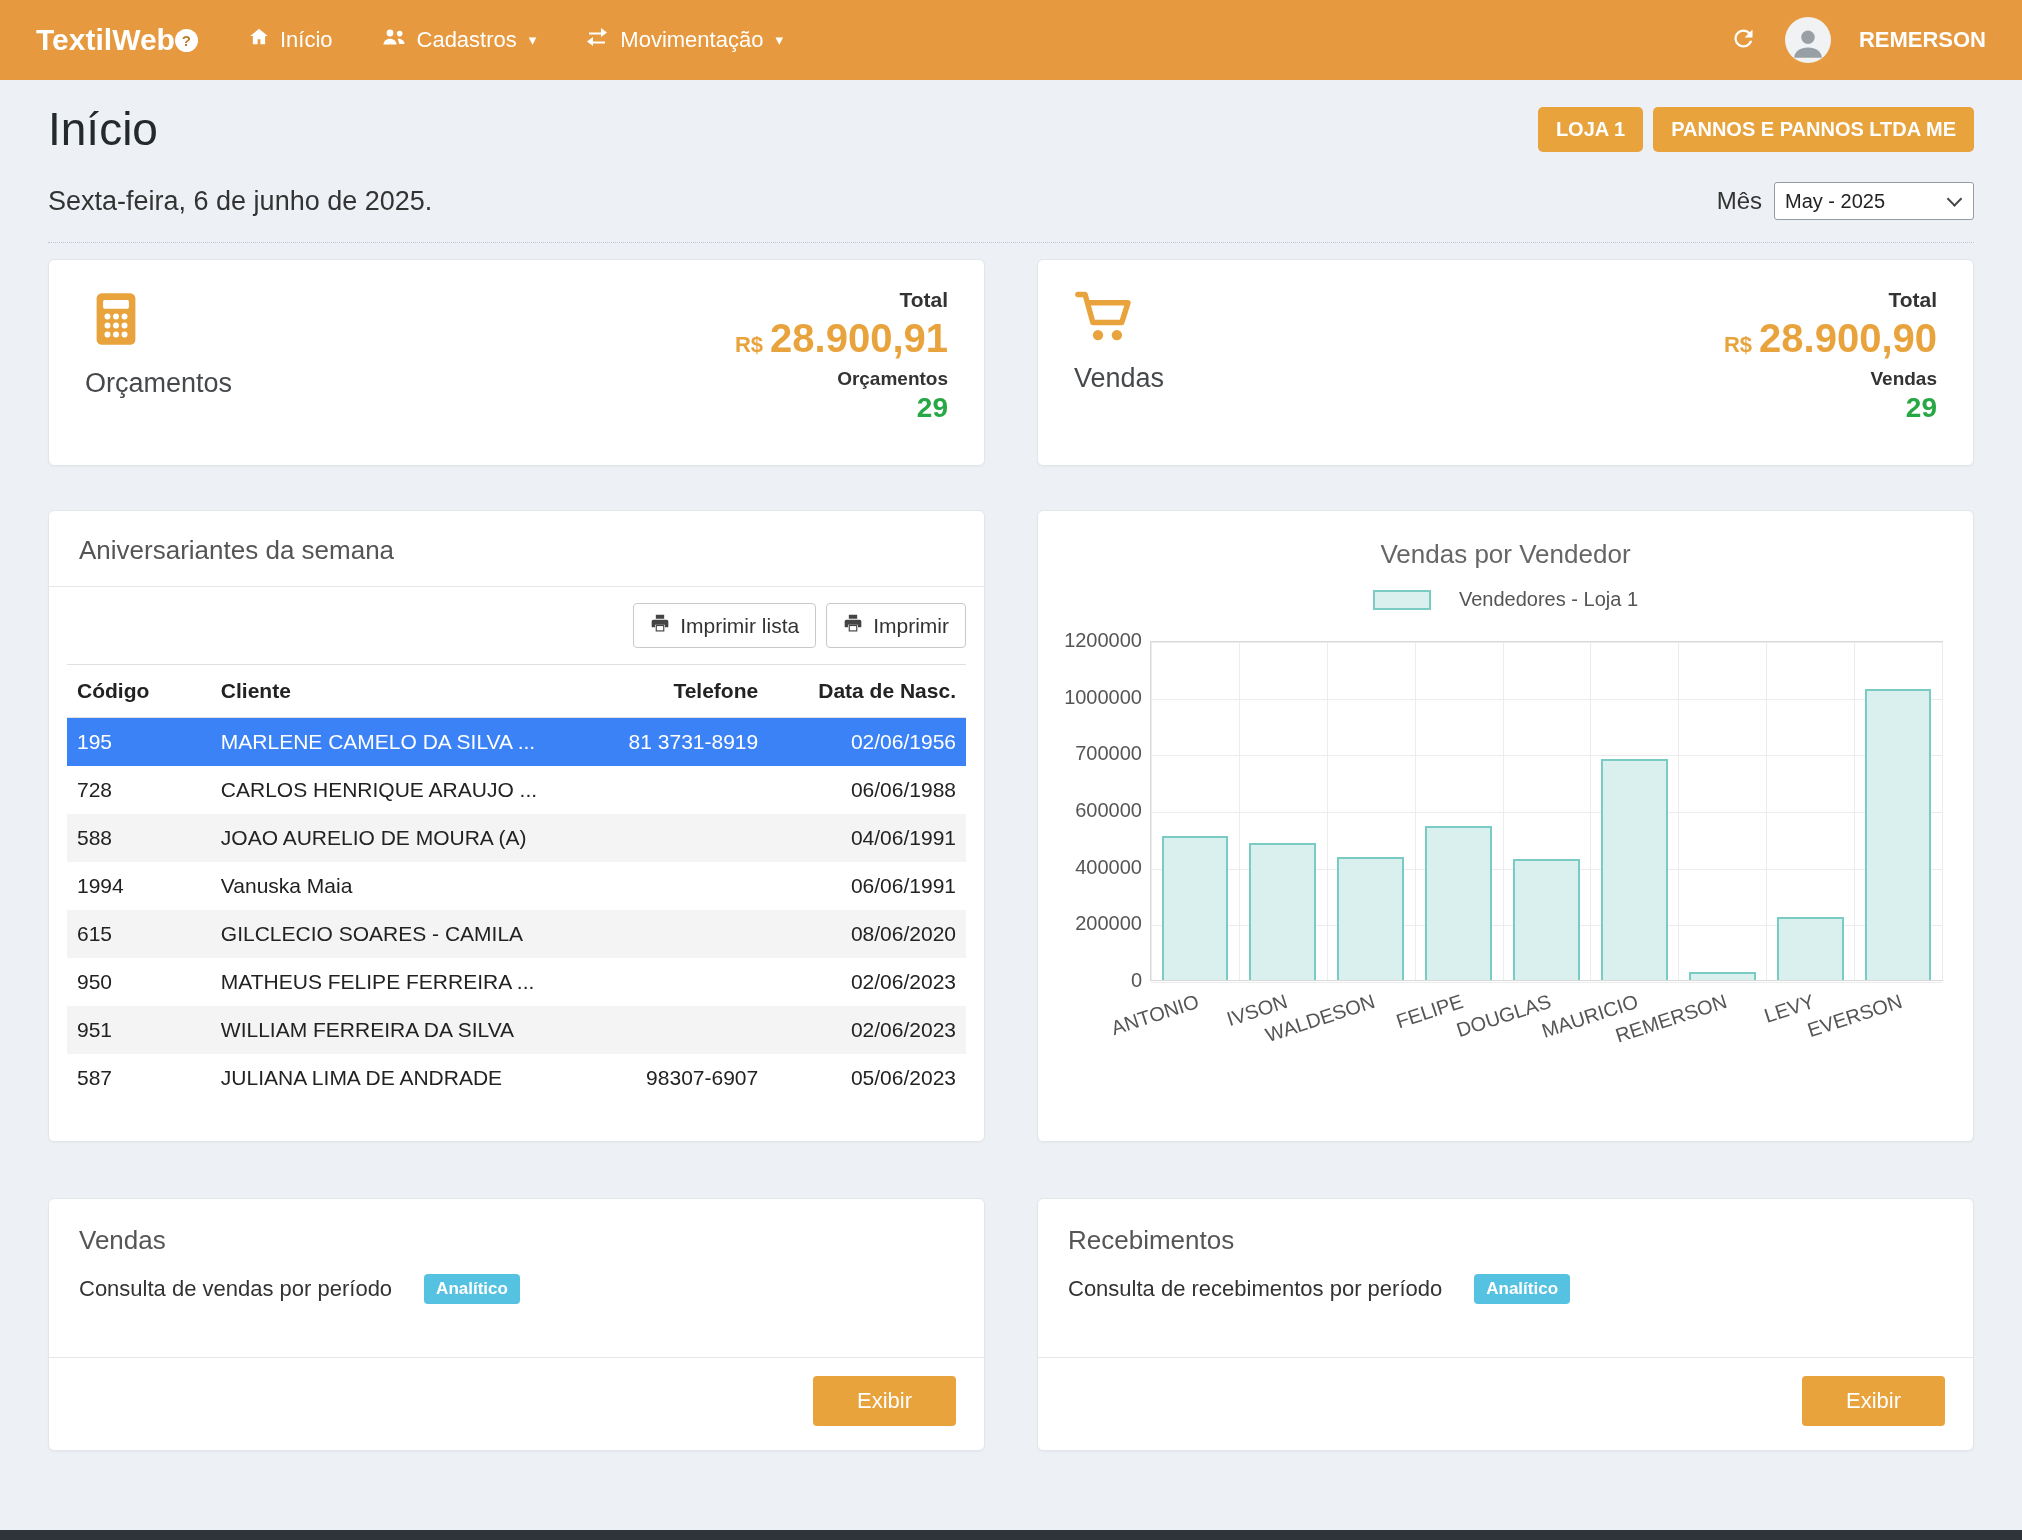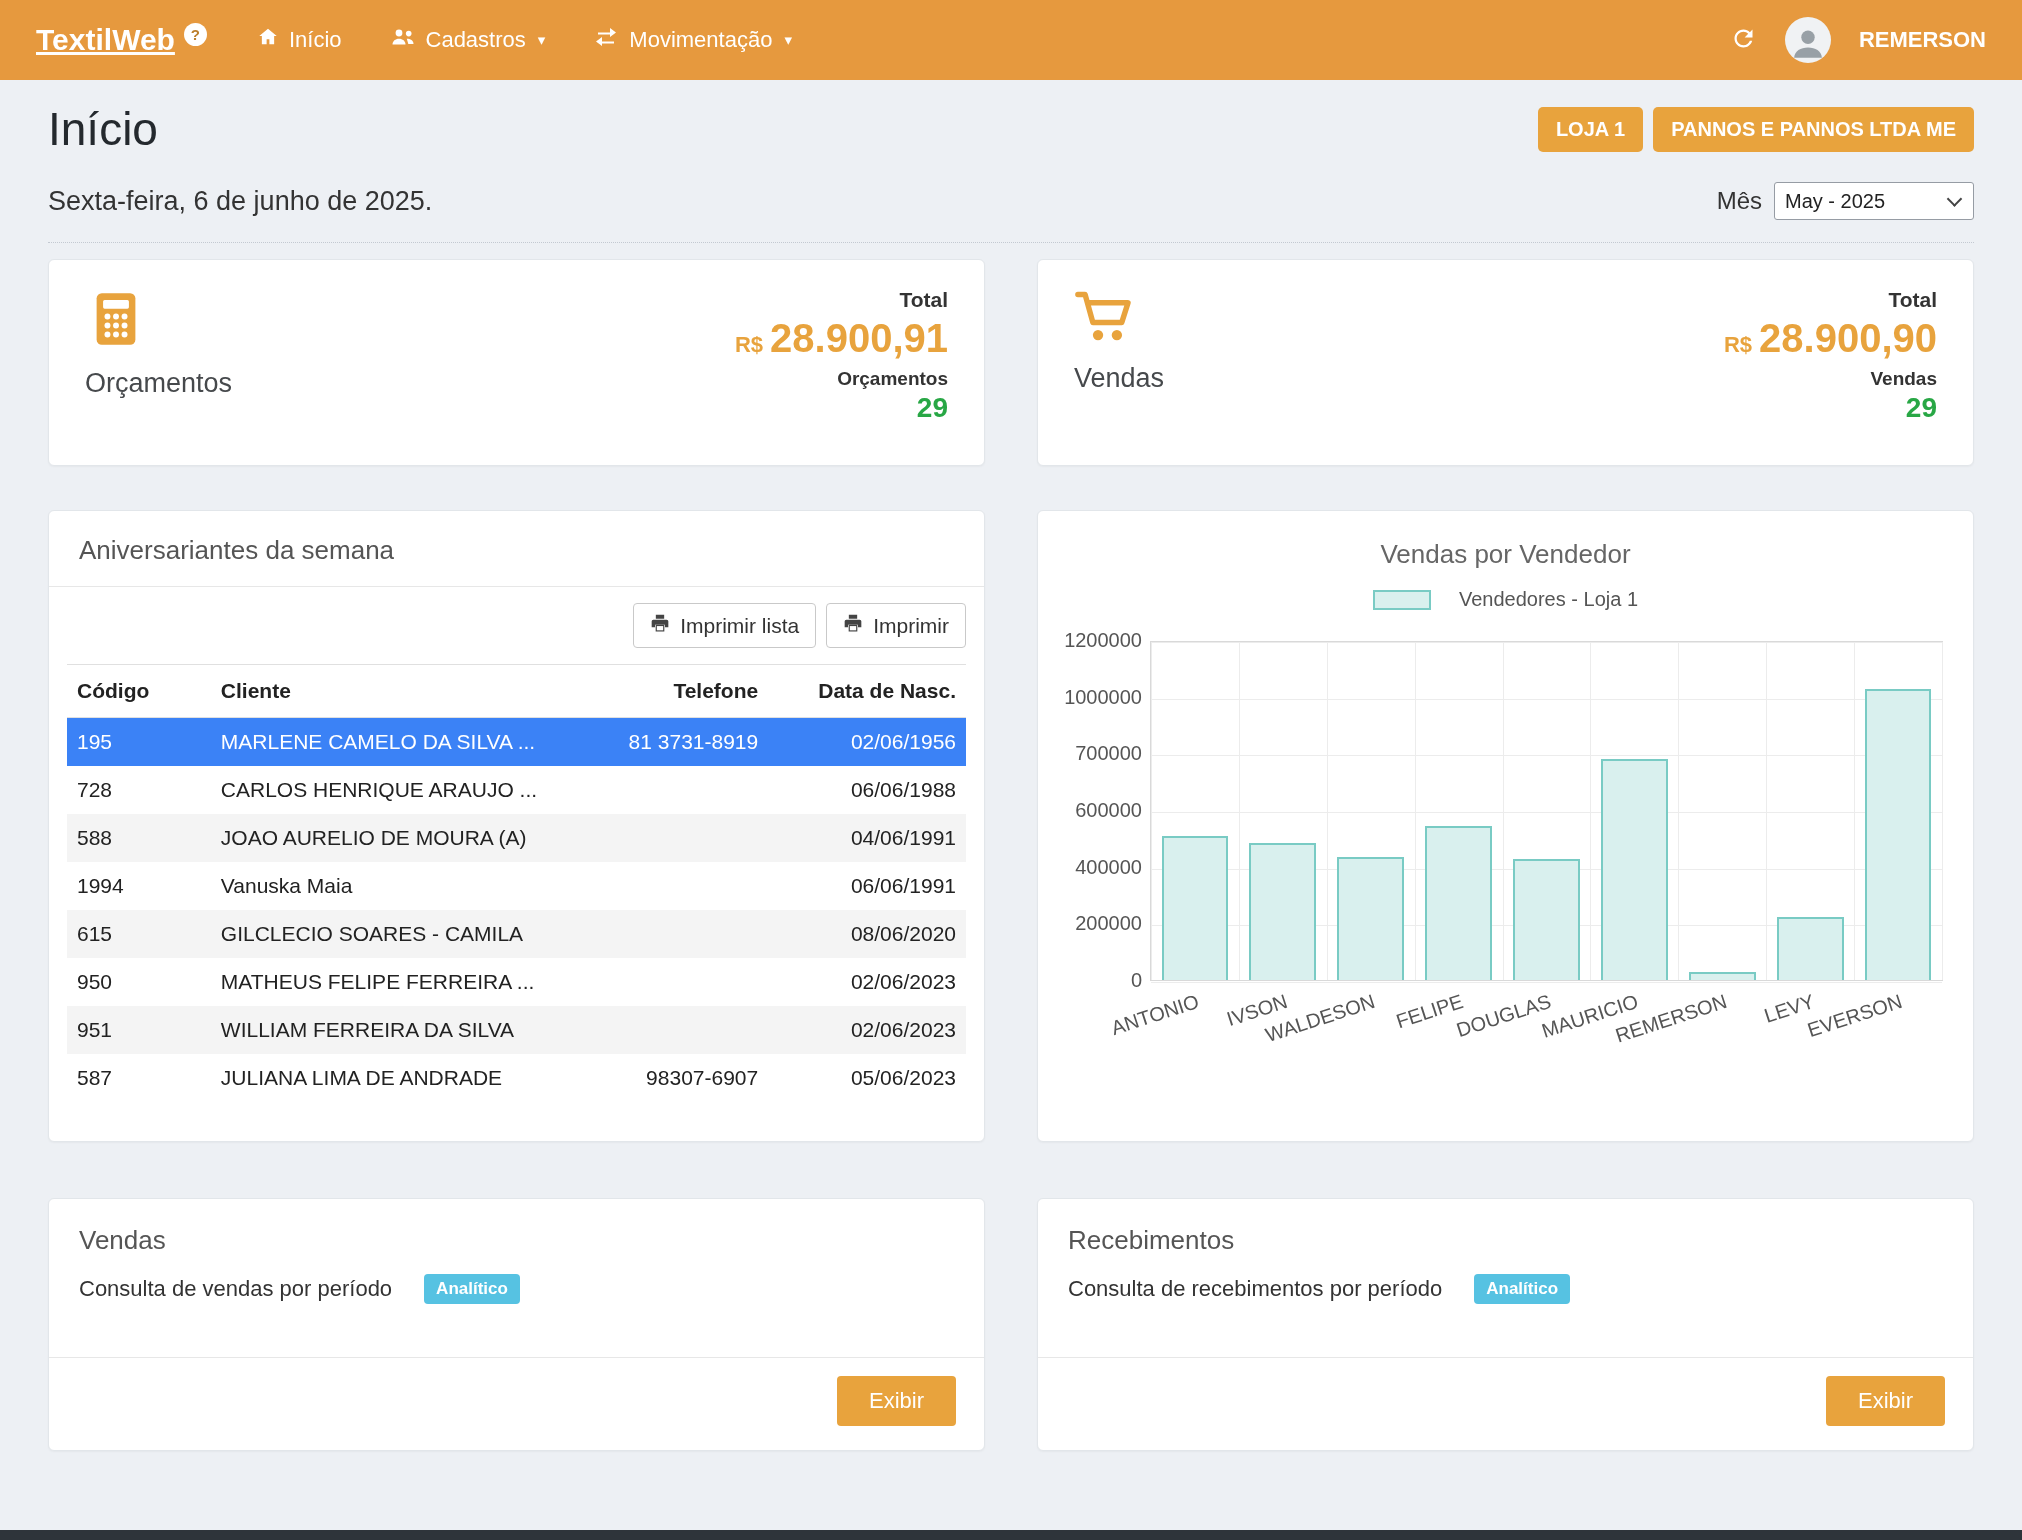--- a/index.html
+++ b/index.html
@@ -6,21 +6,21 @@
   html,body { margin:0; padding:0; }
   body {
     width:2022px; height:1540px; position:relative; overflow:hidden;
     background:#edf0f4;
     font-family:"Liberation Sans", sans-serif;
     color:#333;
   }
 
   
   .navbar { height:80px; background:#e6993e; display:flex; align-items:center; padding:0 36px; color:#fff; }
-  .brand { display:flex; align-items:flex-start; gap:9px; font-size:30px; font-weight:700;text-decoration:underline; }
+  .brand { display:flex; align-items:center; font-size:30px; font-weight:700; }
   .help-badge { width:23px; height:23px; border-radius:50%; background:#fff; color:#bb7e2b; font-size:15px; font-weight:700; display:flex; align-items:center; justify-content:center; }
   .nav-items { display:flex; align-items:center; margin-left:50px; gap:48px; }
   .nav-item { display:flex; align-items:center; gap:10px; font-size:22px; color:#fff; cursor:default; }
   .caret { font-size:15px; margin-left:2px; }
   .nav-right { margin-left:auto; display:flex; align-items:center; gap:28px; }
   .avatar { width:46px; height:46px; border-radius:50%; background:#f0f2f4; display:flex; align-items:flex-end; justify-content:center; overflow:hidden; }
   .user-name { font-size:22px; font-weight:700; }
 
   
   main { padding:0 48px; }
@@ -84,21 +84,21 @@
   .bar { position:absolute; bottom:0; border:2px solid; border-bottom:none; z-index:2; }
   .x-anchor { position:absolute; width:0; top:calc(100% + 10px); }
   .x-label { position:absolute; right:0; top:0; transform:rotate(-18deg); transform-origin:100% 0%; font-size:20px; color:#555; white-space:nowrap; }
 
   
   .bottom-card { height:253px; display:flex; flex-direction:column; }
   .bc-title { padding:26px 30px 0; font-size:26px; color:#555; }
   .bc-body { padding:18px 30px 0; font-size:22px; color:#333; display:flex; align-items:center; gap:32px; }
   .badge-info { background:#56c2e2; color:#fff; font-size:17px; font-weight:700; padding:5px 12px; border-radius:4px; }
   .bc-footer { margin-top:auto; border-top:1px solid #e7e7e7; padding:18px 28px 24px; display:flex; justify-content:flex-end; }
-  .btn-exibir { background:#e8a33d; color:#fff; border:none; border-radius:4px; padding:12px 32px; font-size:22px; font-family:inherit; cursor:pointer; }
+  .btn-exibir { background:#e8a33d; color:#fff; border:none; border-radius:4px; padding:12px 44px; font-size:22px; font-family:inherit; cursor:pointer; }
 
   .page-footer { position:absolute; left:0; bottom:0; width:100%; height:10px; background:#2e343a; }
 </style>
 </head>
 <body>
 
 <header class="navbar">
   <div class="brand">
     <span>TextilWeb</span>
     <span class="help-badge">?</span>

